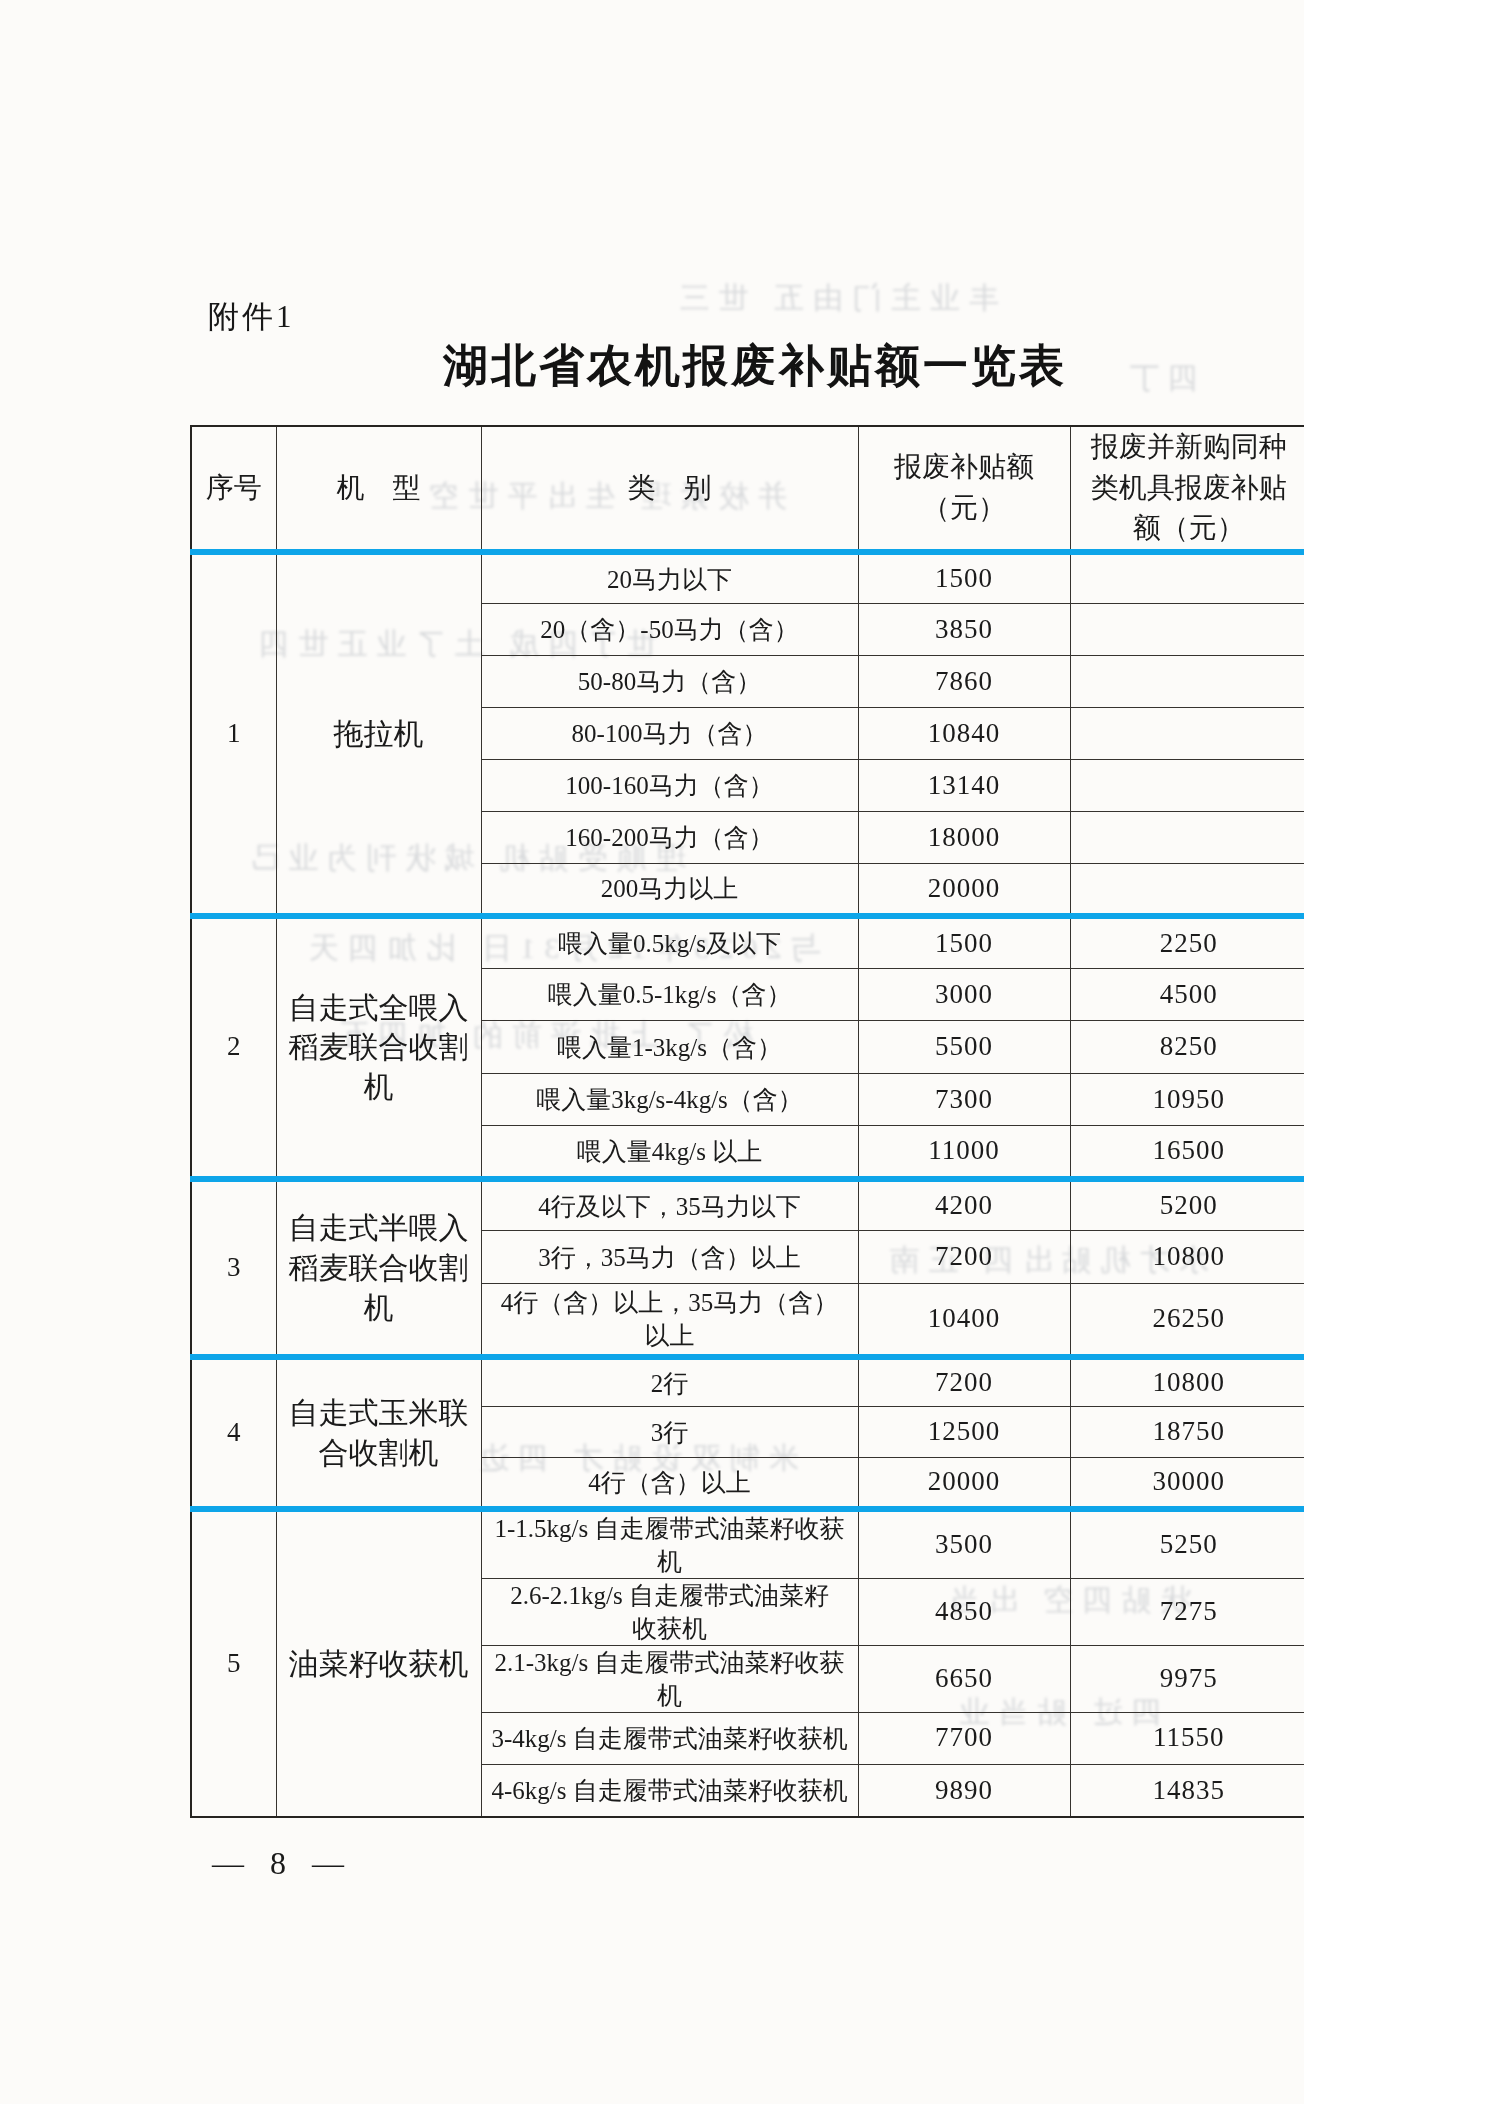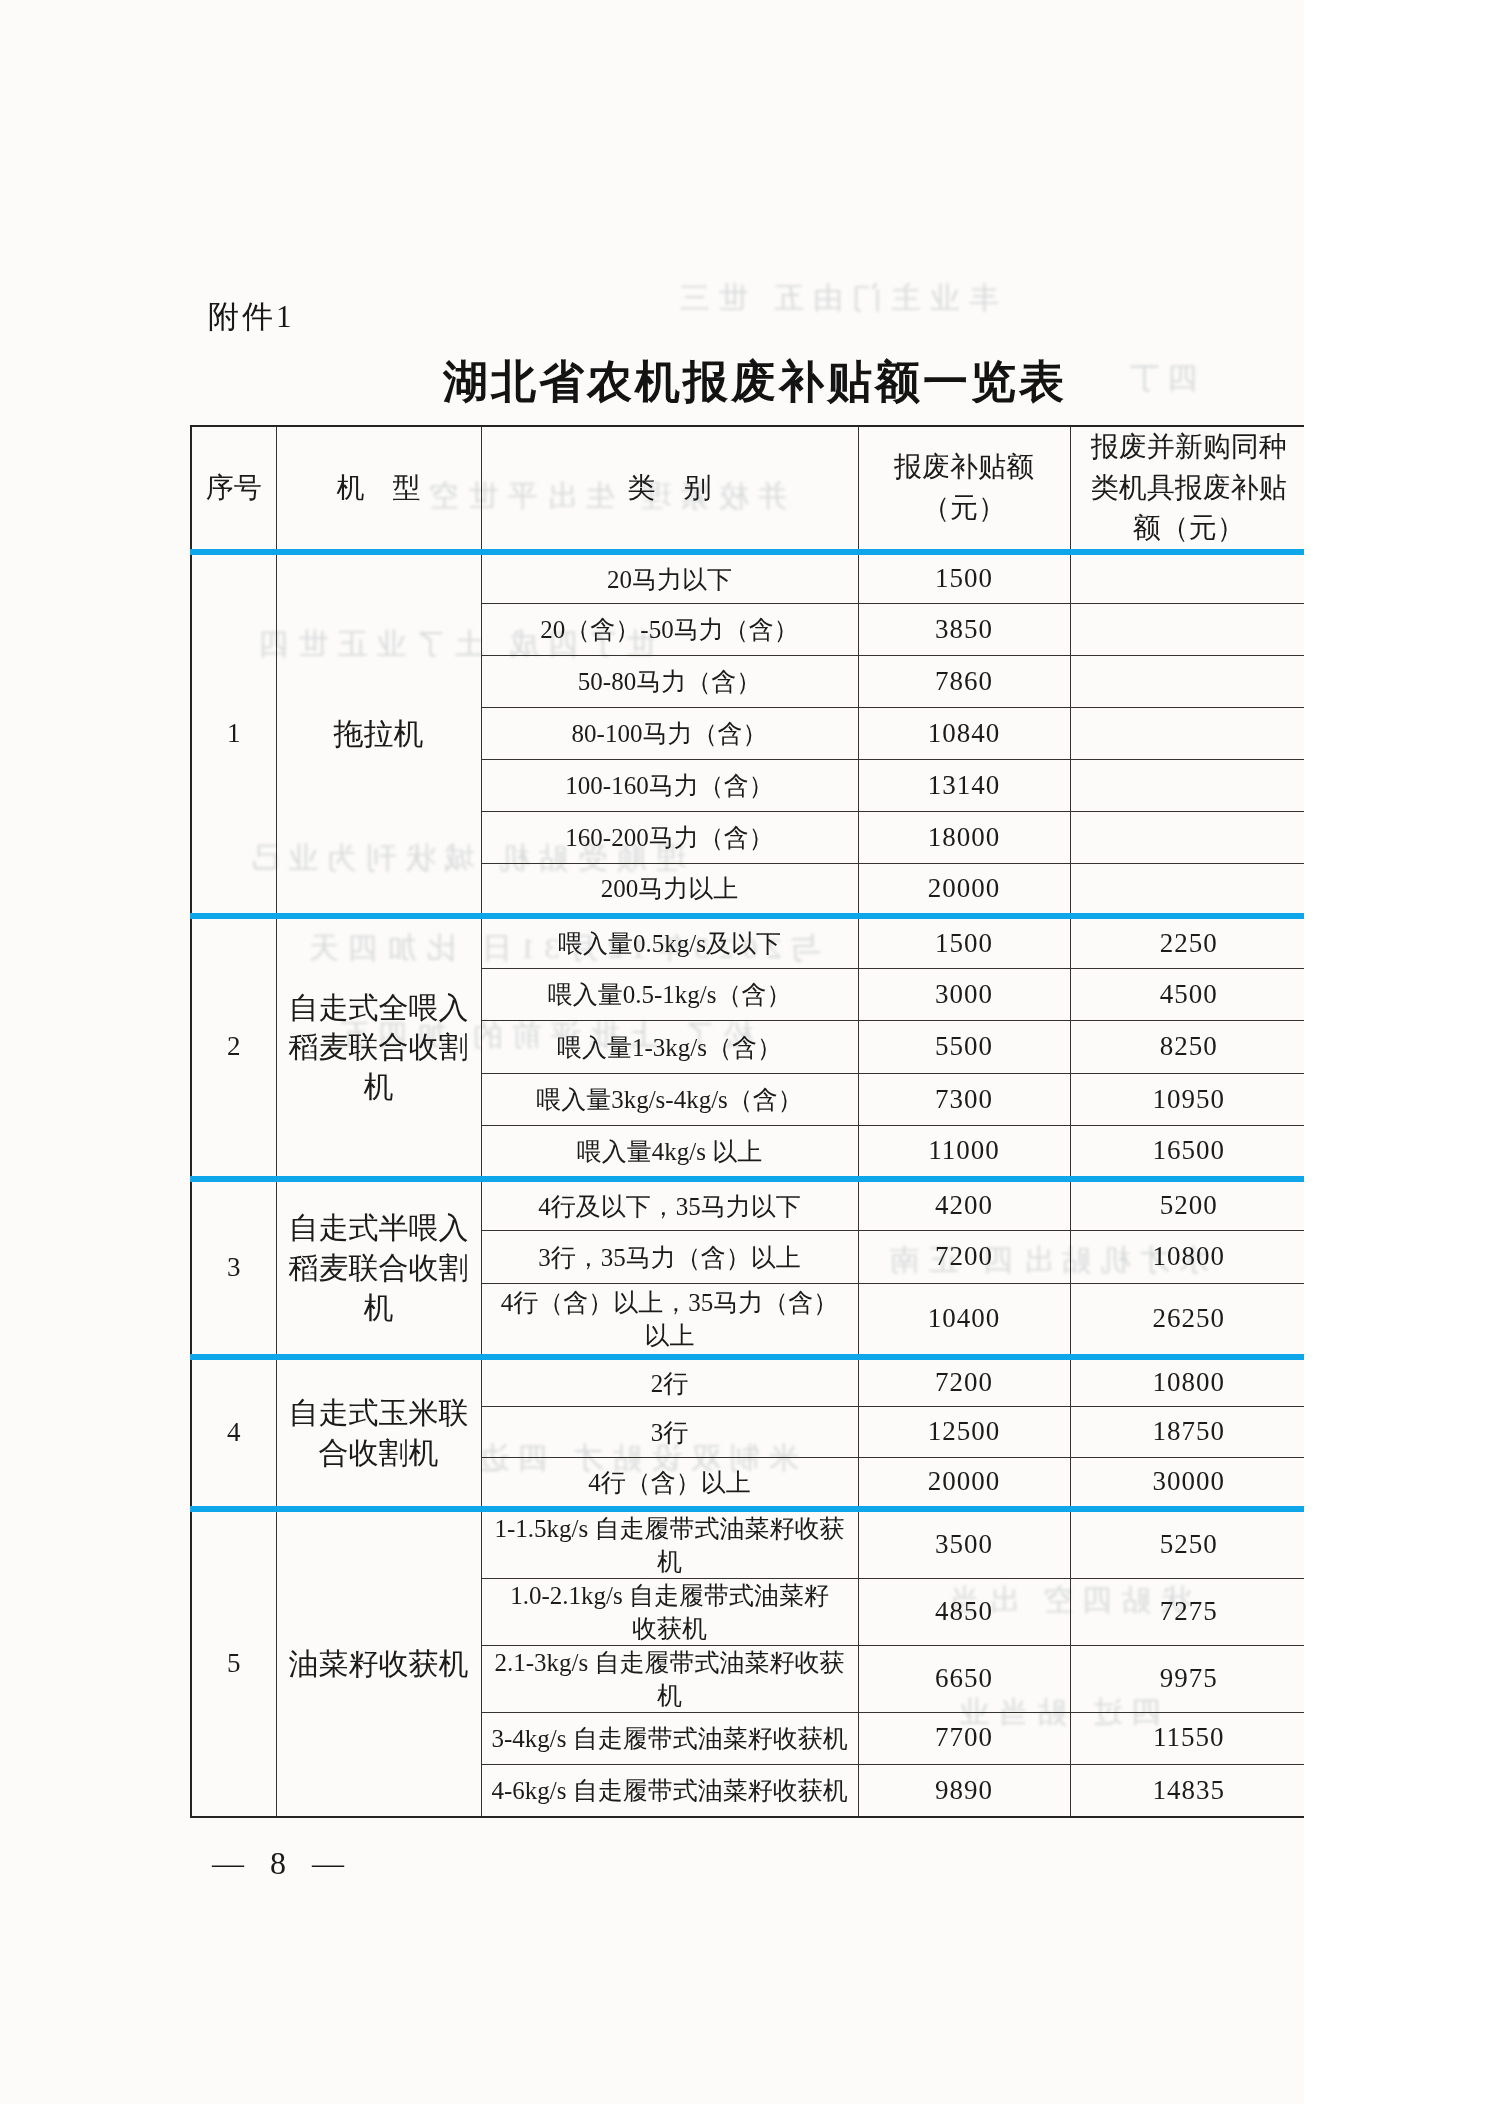--- a/index.html
+++ b/index.html
@@ -34,21 +34,21 @@
   .g10 { top:1580px; left:940px; }
   .g11 { top:1692px; left:950px; }
 
   .attachment {
     position:absolute; z-index:2;
     top:296px; left:208px;
     font-size:31px; letter-spacing:3px; color:#181818;
   }
   .title {
     position:absolute; z-index:2;
-    top:352px; left:22px; width:1466px; margin:0;
+    top:336px; left:22px; width:1466px; margin:0;
     text-align:center;
     font-size:45px; font-weight:bold; letter-spacing:3px;
     color:#131313;
   }
   table.subsidy {
     position:absolute; z-index:1;
     left:190px; top:425px;
     width:1117px;
     border-collapse:collapse; table-layout:fixed;
     background:transparent;
@@ -234,21 +234,21 @@
 
       <tr class="sec" style="height:62px">
         <td class="c-idx" rowspan="5">5</td>
         <td class="c-type" rowspan="5">油菜籽收获机</td>
         <td class="c-cat">1-1.5kg/s 自走履带式油菜籽收获
 机</td>
         <td class="c-num">3500</td>
         <td class="c-num">5250</td>
       </tr>
       <tr style="height:64px">
-        <td class="c-cat">1.0-2.1kg/s 自走履带式油菜籽
+        <td class="c-cat">2.6-2.1kg/s 自走履带式油菜籽
 收获机</td>
         <td class="c-num">4850</td>
         <td class="c-num">7275</td>
       </tr>
       <tr style="height:67px">
         <td class="c-cat">2.1-3kg/s 自走履带式油菜籽收获
 机</td>
         <td class="c-num">6650</td>
         <td class="c-num">9975</td>
       </tr>

